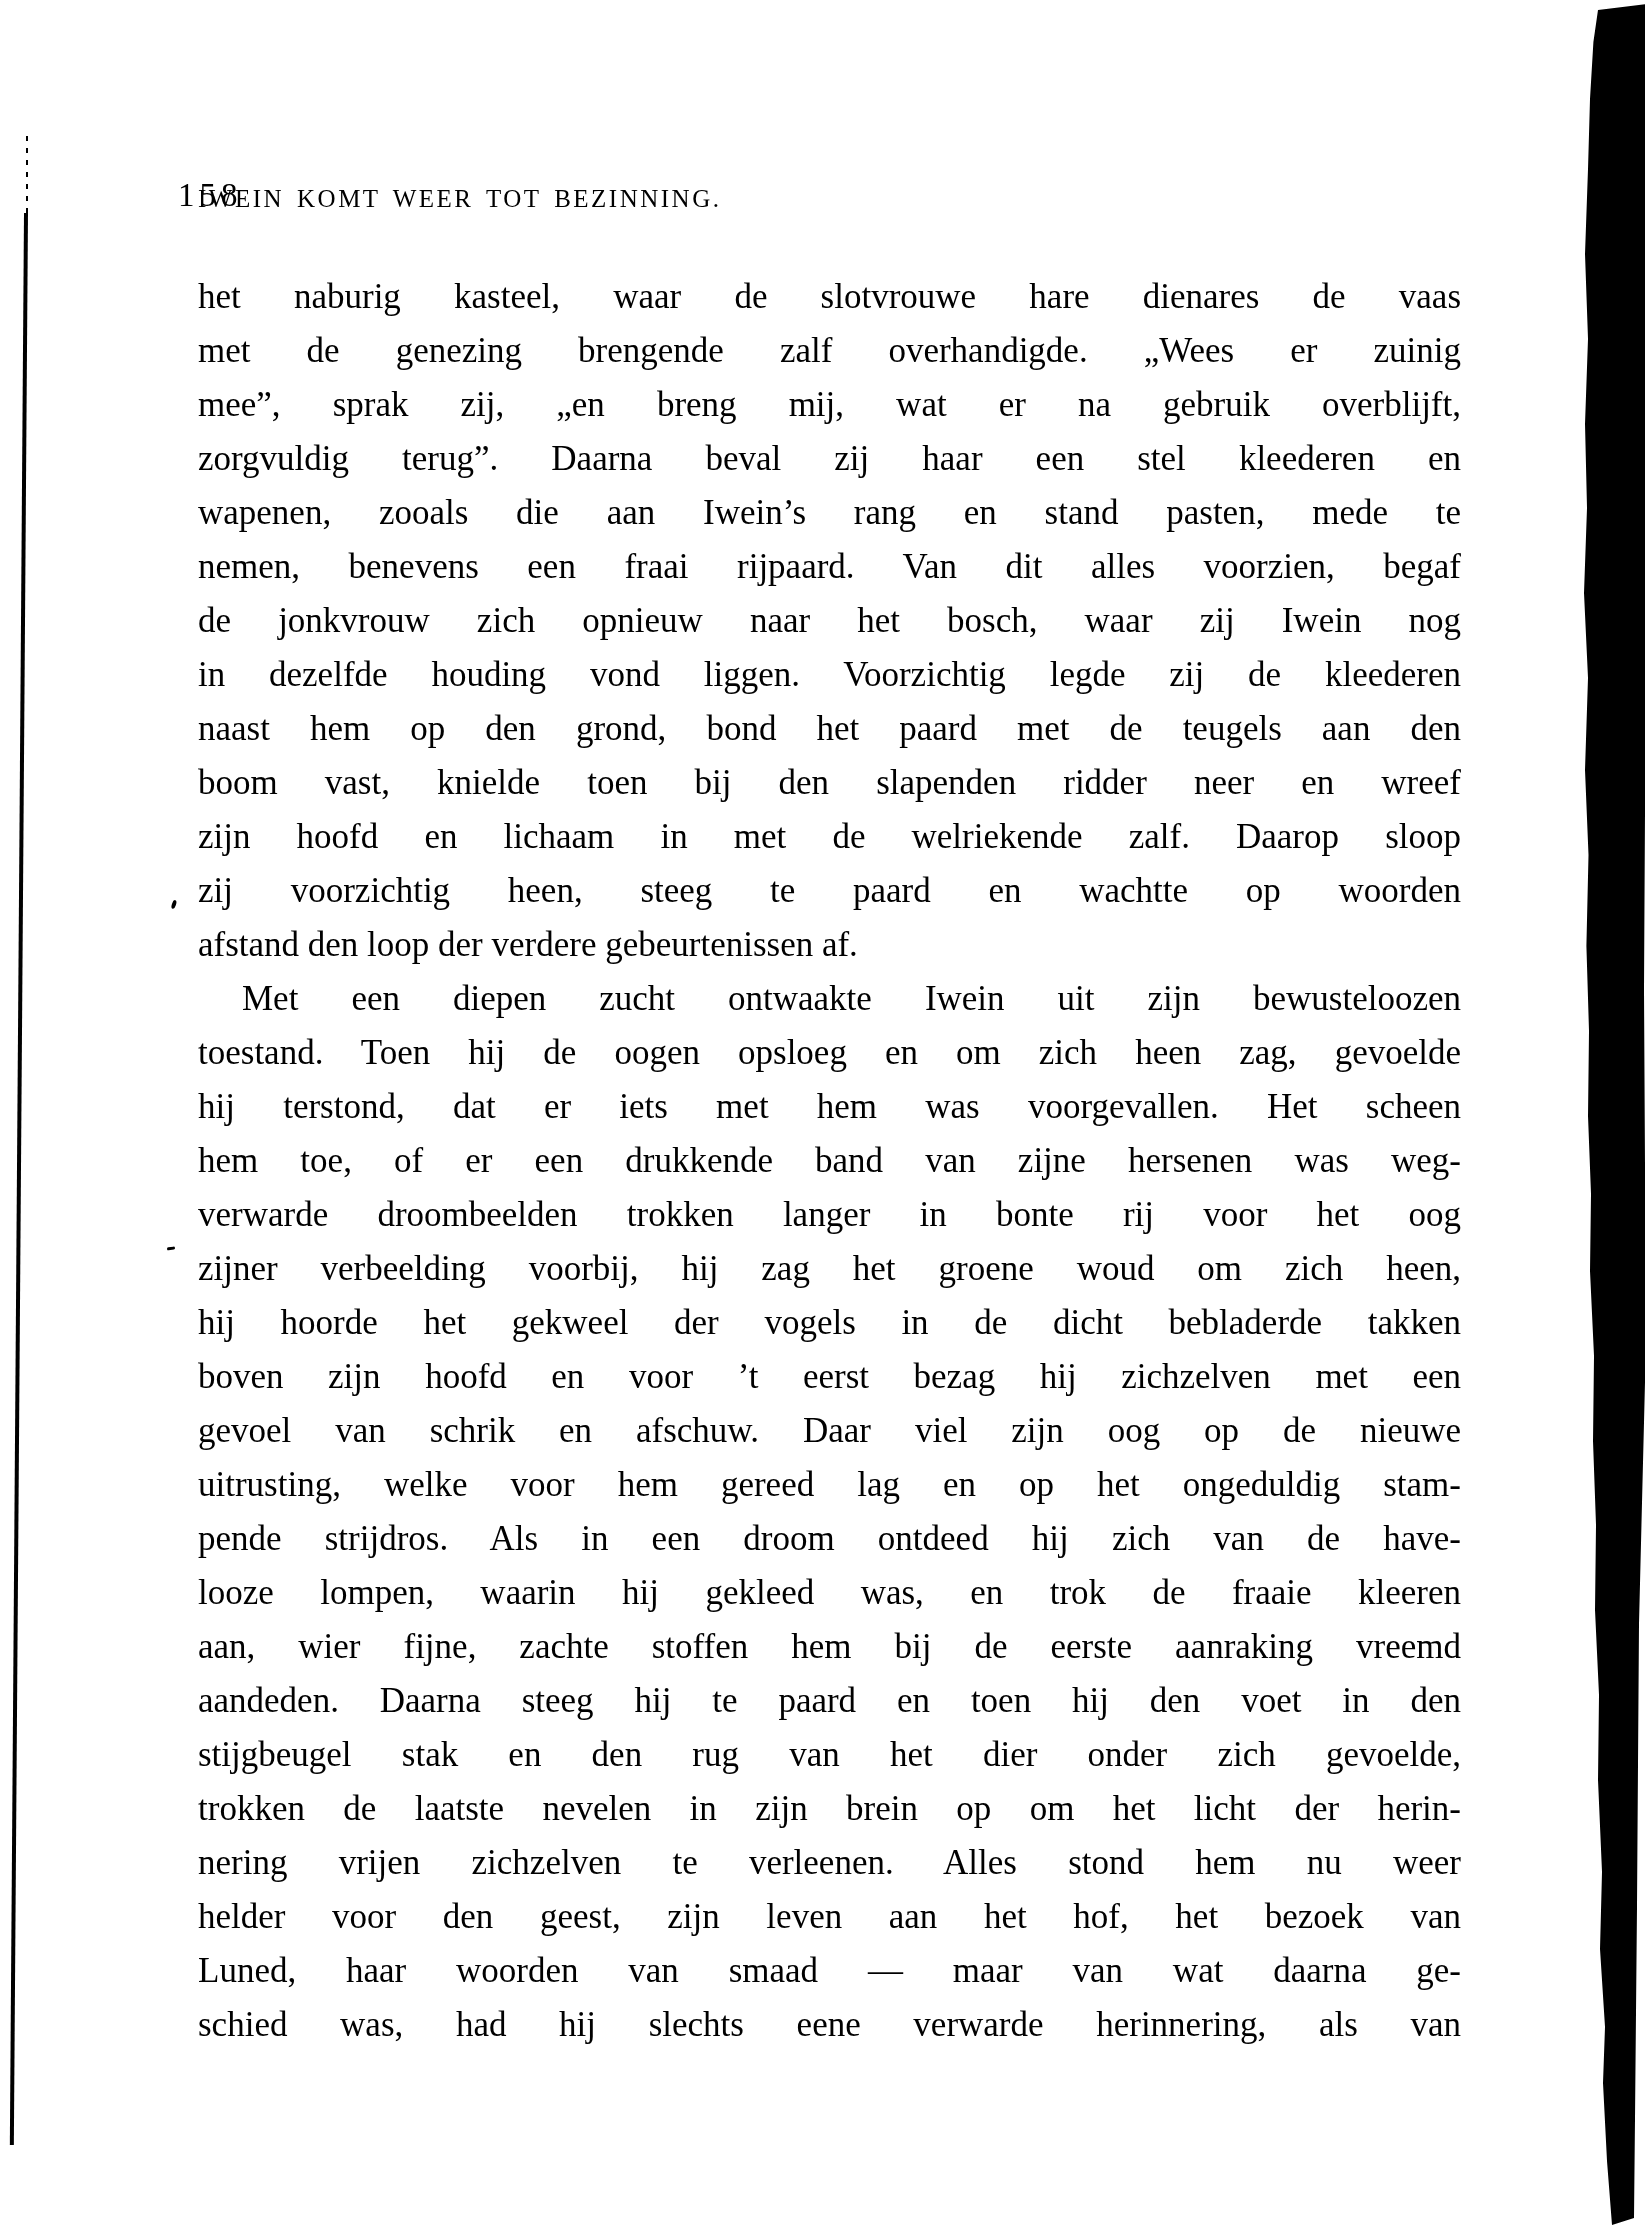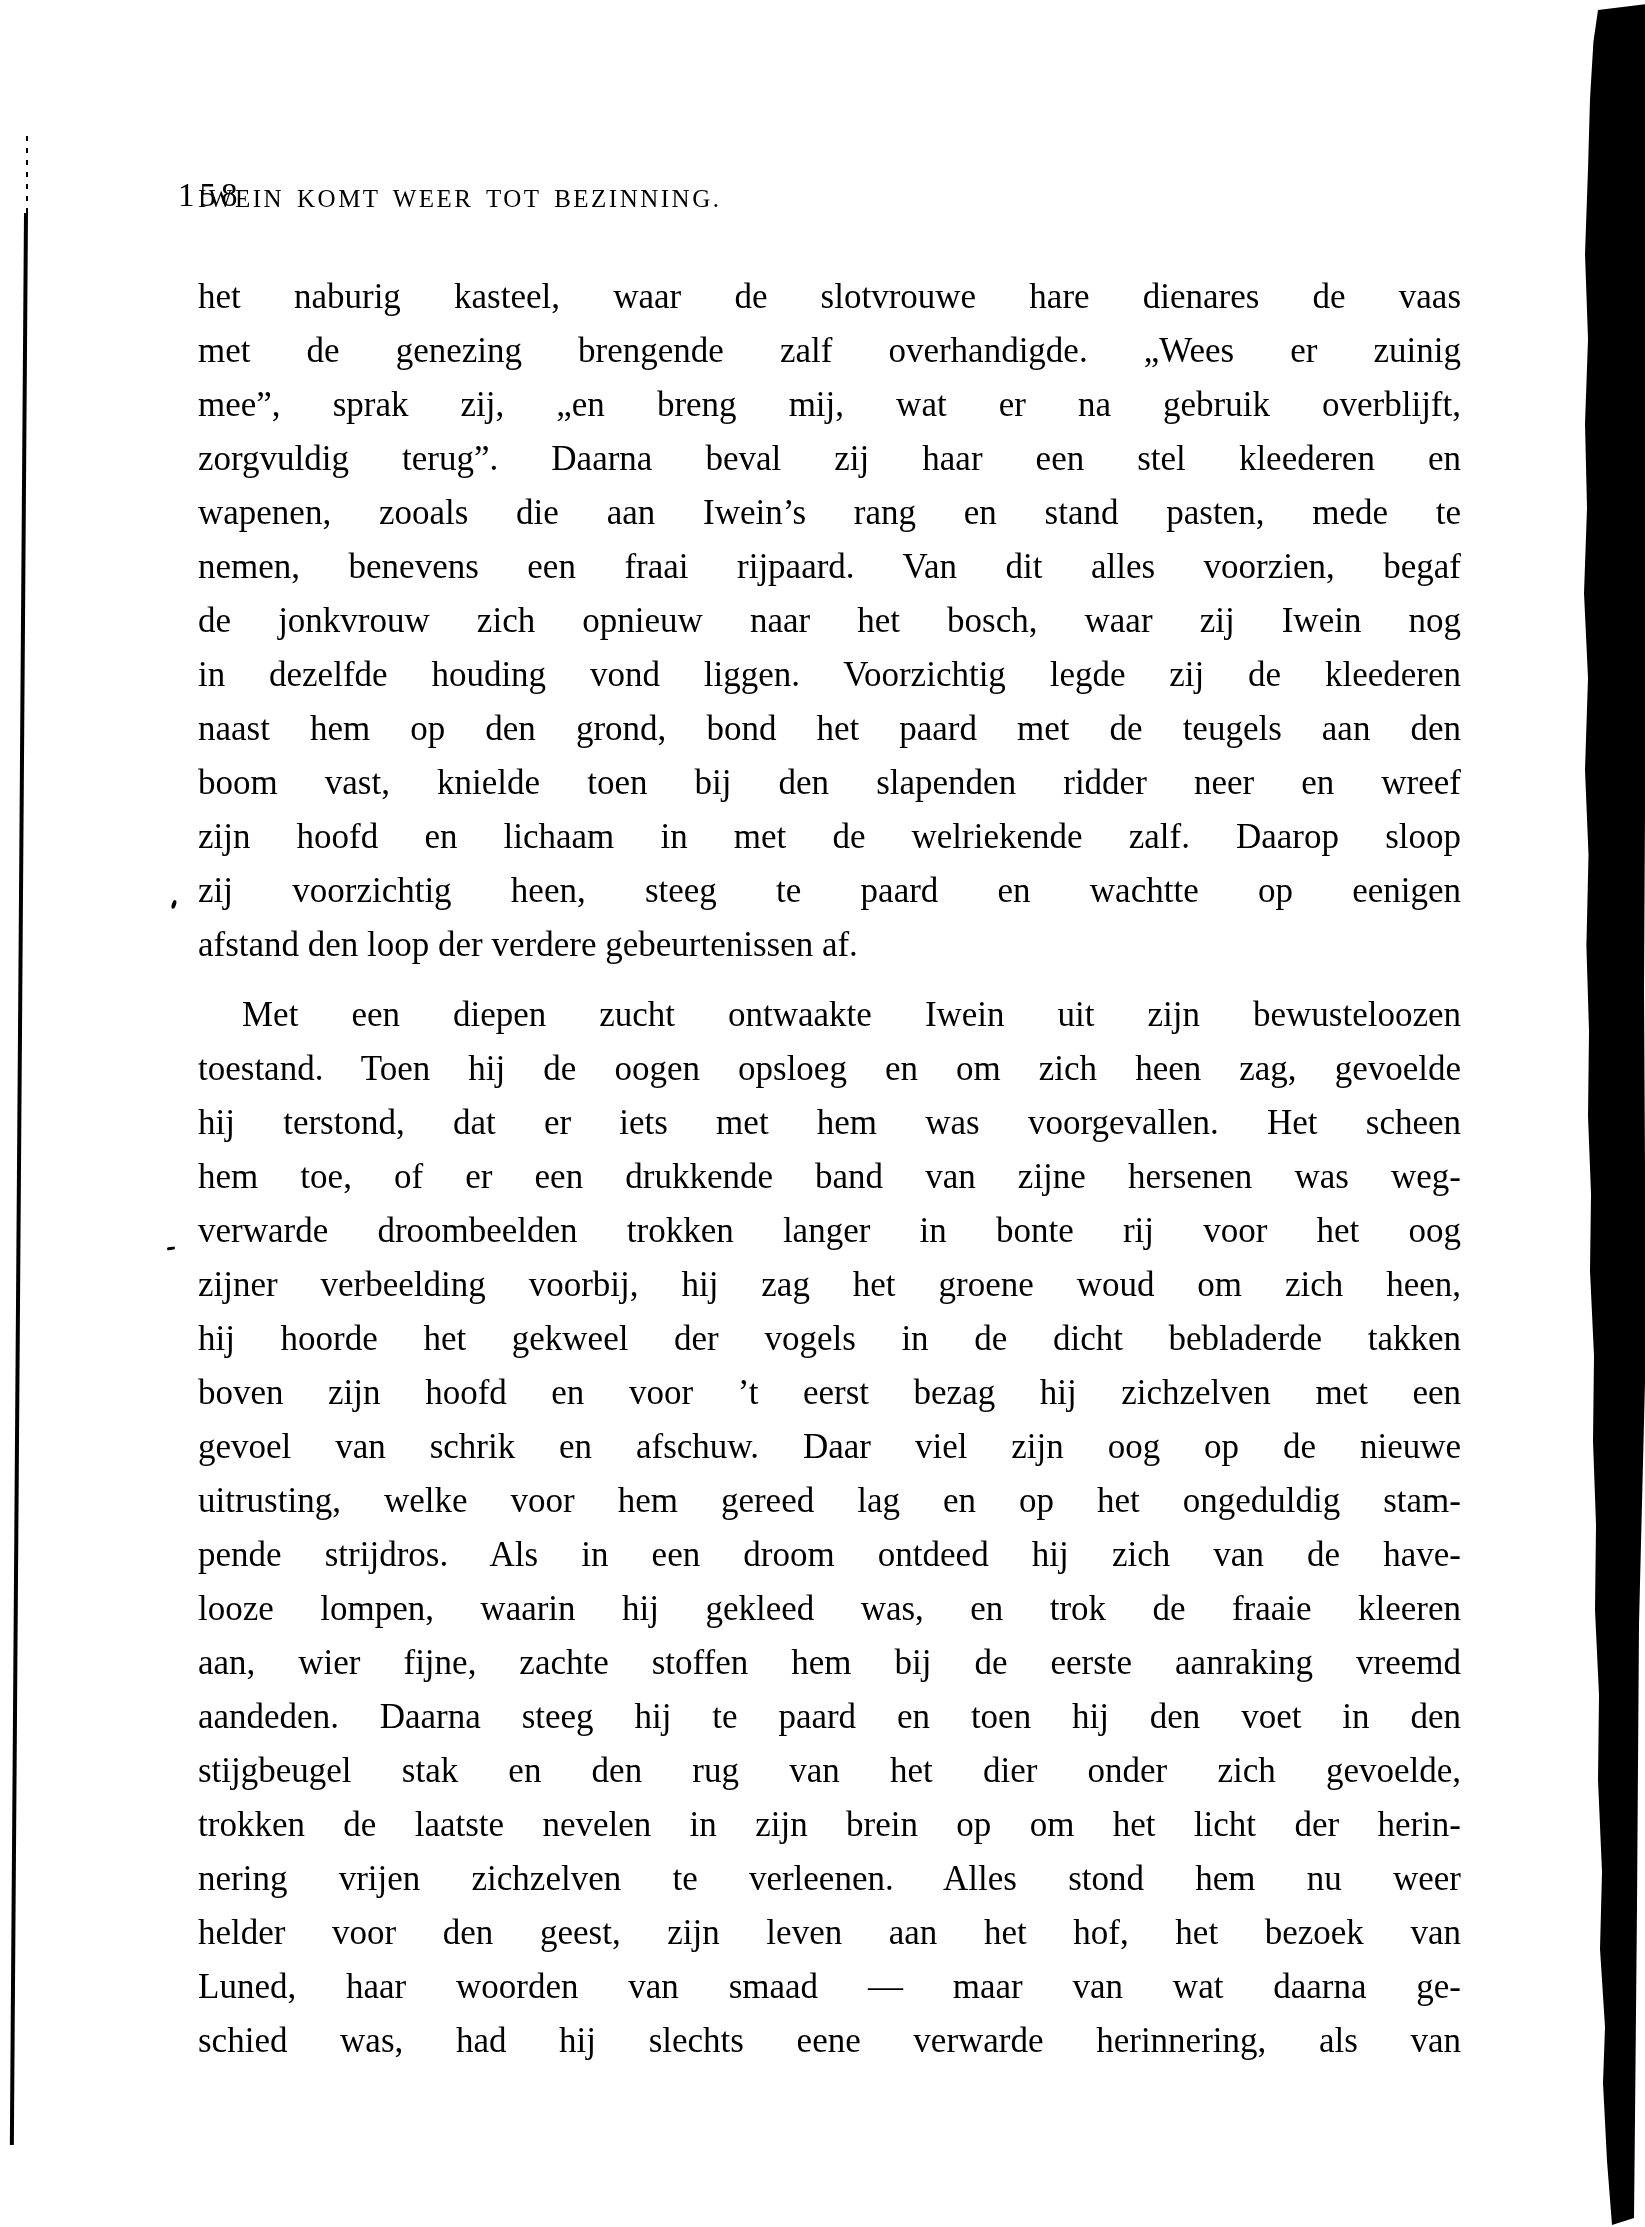--- a/index.html
+++ b/index.html
@@ -38,21 +38,21 @@
   .line {
     font-size: 35px;
     line-height: 54px;
     height: 54px;
     text-align: justify;
     text-align-last: justify;
     white-space: nowrap;
     font-family: Liberation Serif, serif;
   }
   .line.flush { text-align-last: left; }
-  .line.indent { text-indent: 44px; margin-top: 16px; }
+  .line.indent { text-indent: 44px; }
 
   
   .edge-line-dotted {
     position: absolute;
     left: 26px;
     top: 136px;
     width: 2.1px;
     height: 83px;
     background: repeating-linear-gradient(#000 0 5px, transparent 5px 12px);
   }
@@ -104,21 +104,21 @@
       <div class="line">met de genezing brengende zalf overhandigde. „Wees er zuinig</div>
       <div class="line">mee”, sprak zij, „en breng mij, wat er na gebruik overblijft,</div>
       <div class="line">zorgvuldig terug”. Daarna beval zij haar een stel kleederen en</div>
       <div class="line">wapenen, zooals die aan Iwein’s rang en stand pasten, mede te</div>
       <div class="line">nemen, benevens een fraai rijpaard. Van dit alles voorzien, begaf</div>
       <div class="line">de jonkvrouw zich opnieuw naar het bosch, waar zij Iwein nog</div>
       <div class="line">in dezelfde houding vond liggen. Voorzichtig legde zij de kleederen</div>
       <div class="line">naast hem op den grond, bond het paard met de teugels aan den</div>
       <div class="line">boom vast, knielde toen bij den slapenden ridder neer en wreef</div>
       <div class="line">zijn hoofd en lichaam in met de welriekende zalf. Daarop sloop</div>
-      <div class="line">zij voorzichtig heen, steeg te paard en wachtte op eenigen</div>
+      <div class="line">zij voorzichtig heen, steeg te paard en wachtte op woorden</div>
       <div class="line flush">afstand den loop der verdere gebeurtenissen af.</div>
       <div class="line indent">Met een diepen zucht ontwaakte Iwein uit zijn bewusteloozen</div>
       <div class="line">toestand. Toen hij de oogen opsloeg en om zich heen zag, gevoelde</div>
       <div class="line">hij terstond, dat er iets met hem was voorgevallen. Het scheen</div>
       <div class="line">hem toe, of er een drukkende band van zijne hersenen was weg-</div>
       <div class="line">verwarde droombeelden trokken langer in bonte rij voor het oog</div>
       <div class="line">zijner verbeelding voorbij, hij zag het groene woud om zich heen,</div>
       <div class="line">hij hoorde het gekweel der vogels in de dicht bebladerde takken</div>
       <div class="line">boven zijn hoofd en voor ’t eerst bezag hij zichzelven met een</div>
       <div class="line">gevoel van schrik en afschuw. Daar viel zijn oog op de nieuwe</div>

